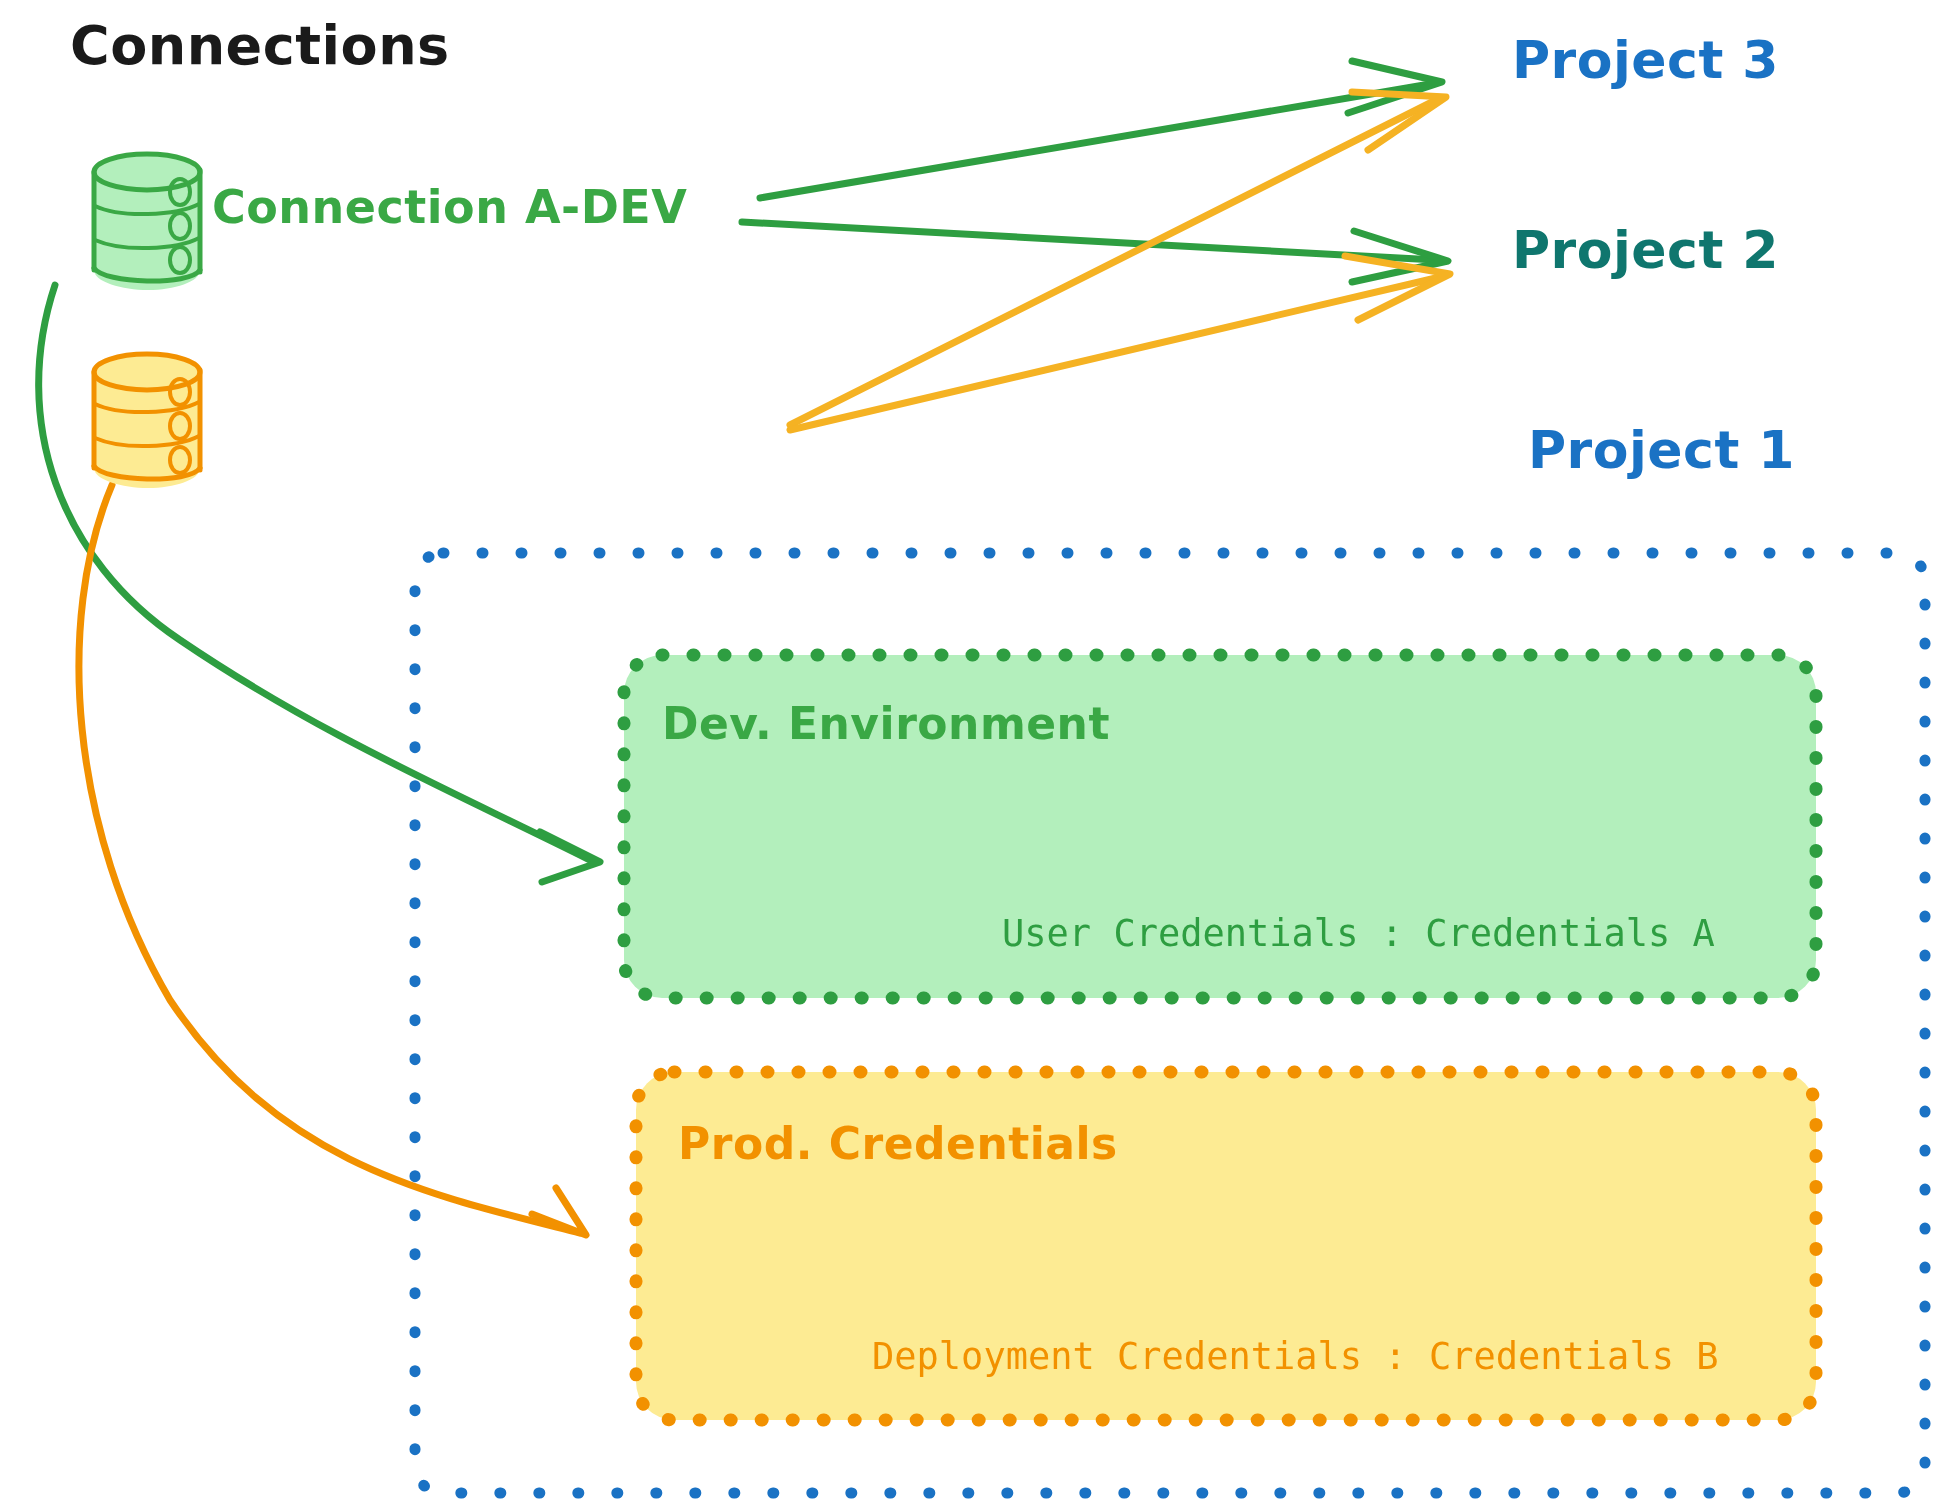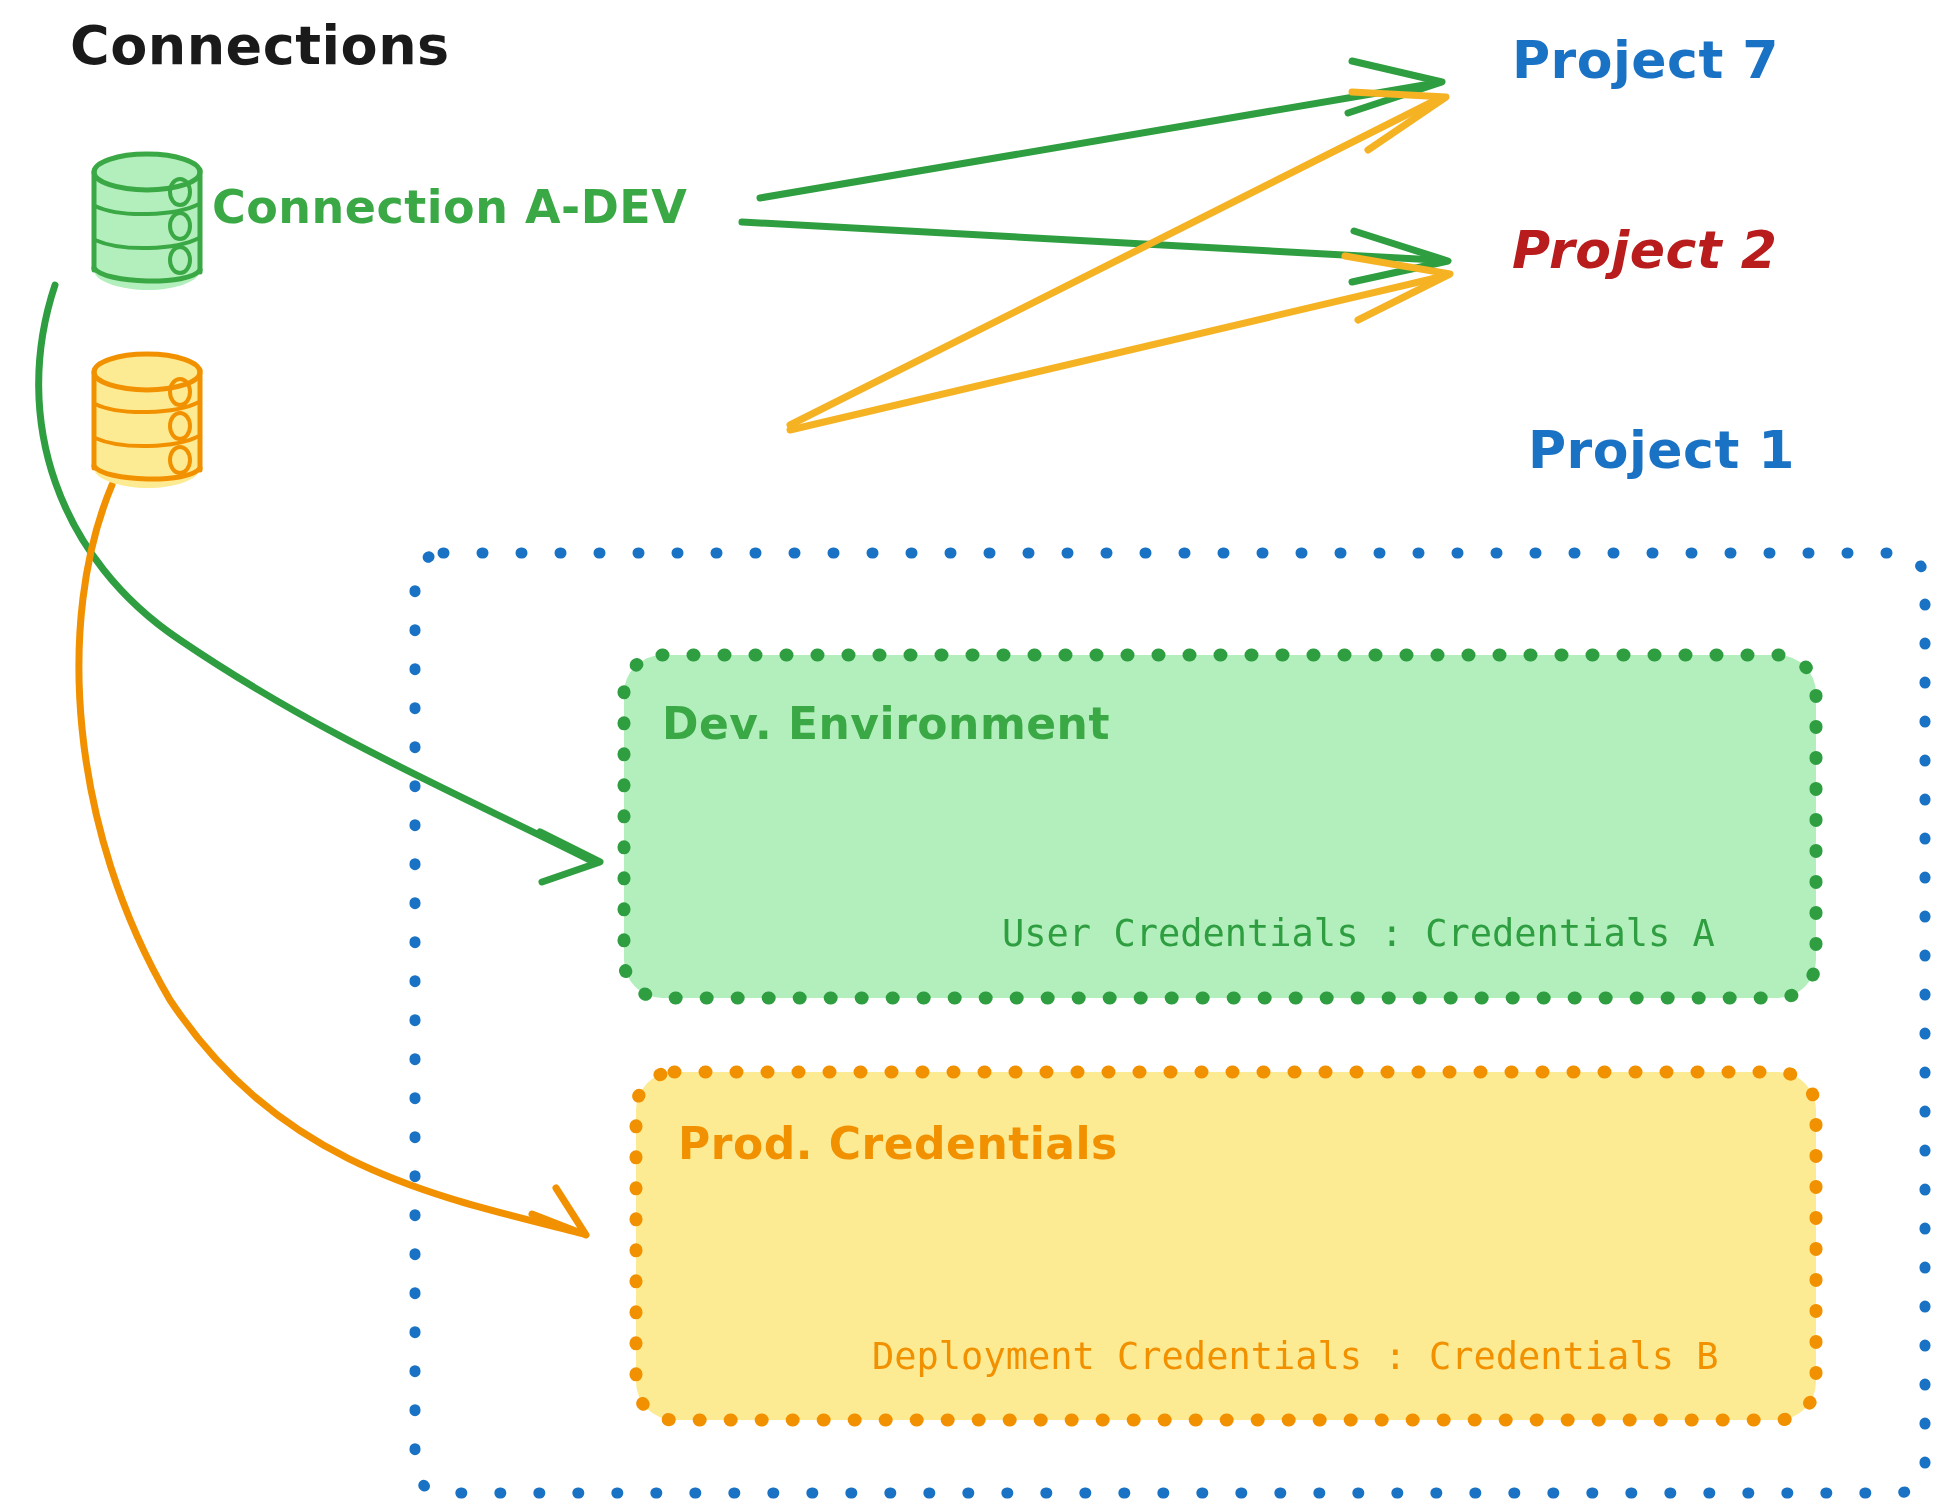--- a/index.html
+++ b/index.html
@@ -61,22 +61,21 @@
   #label-project-3 {
     left: 1512px;
     top: 30px;
     font-size: 52px;
     color: #1a72c4;
   }
   #label-project-2 {
     left: 1512px;
     top: 220px;
     font-size: 52px;
-    color: #b91c1c;
-    font-style: italic;
+    color: #0f766e;
   }
   #label-project-1 {
     left: 1528px;
     top: 420px;
     font-size: 52px;
     color: #1a72c4;
   }
   #label-dev-env {
     left: 662px;
     top: 698px;
@@ -179,21 +178,21 @@
 
     <rect x="636" y="1072" width="1180" height="348" rx="38" ry="38" fill="#fdeb93" stroke="#f29100" stroke-width="13" stroke-linecap="round" stroke-dasharray="1 30"></rect>
 
   </svg>
 
   <div class="txt hand" id="title-connections">Connections</div>
 
   <div class="txt hand" id="label-conn-a">Connection A-DEV</div>
 
 
-  <div class="txt hand" id="label-project-3">Project 7</div>
+  <div class="txt hand" id="label-project-3">Project 3</div>
 
   <div class="txt hand" id="label-project-2">Project 2</div>
 
   <div class="txt hand" id="label-project-1">Project 1</div>
 
   <div class="txt hand" id="label-dev-env">Dev. Environment</div>
 
   <div class="txt mono" id="label-dev-creds">User Credentials : Credentials A</div>
 
   <div class="txt hand" id="label-prod-env">Prod. Credentials</div>

